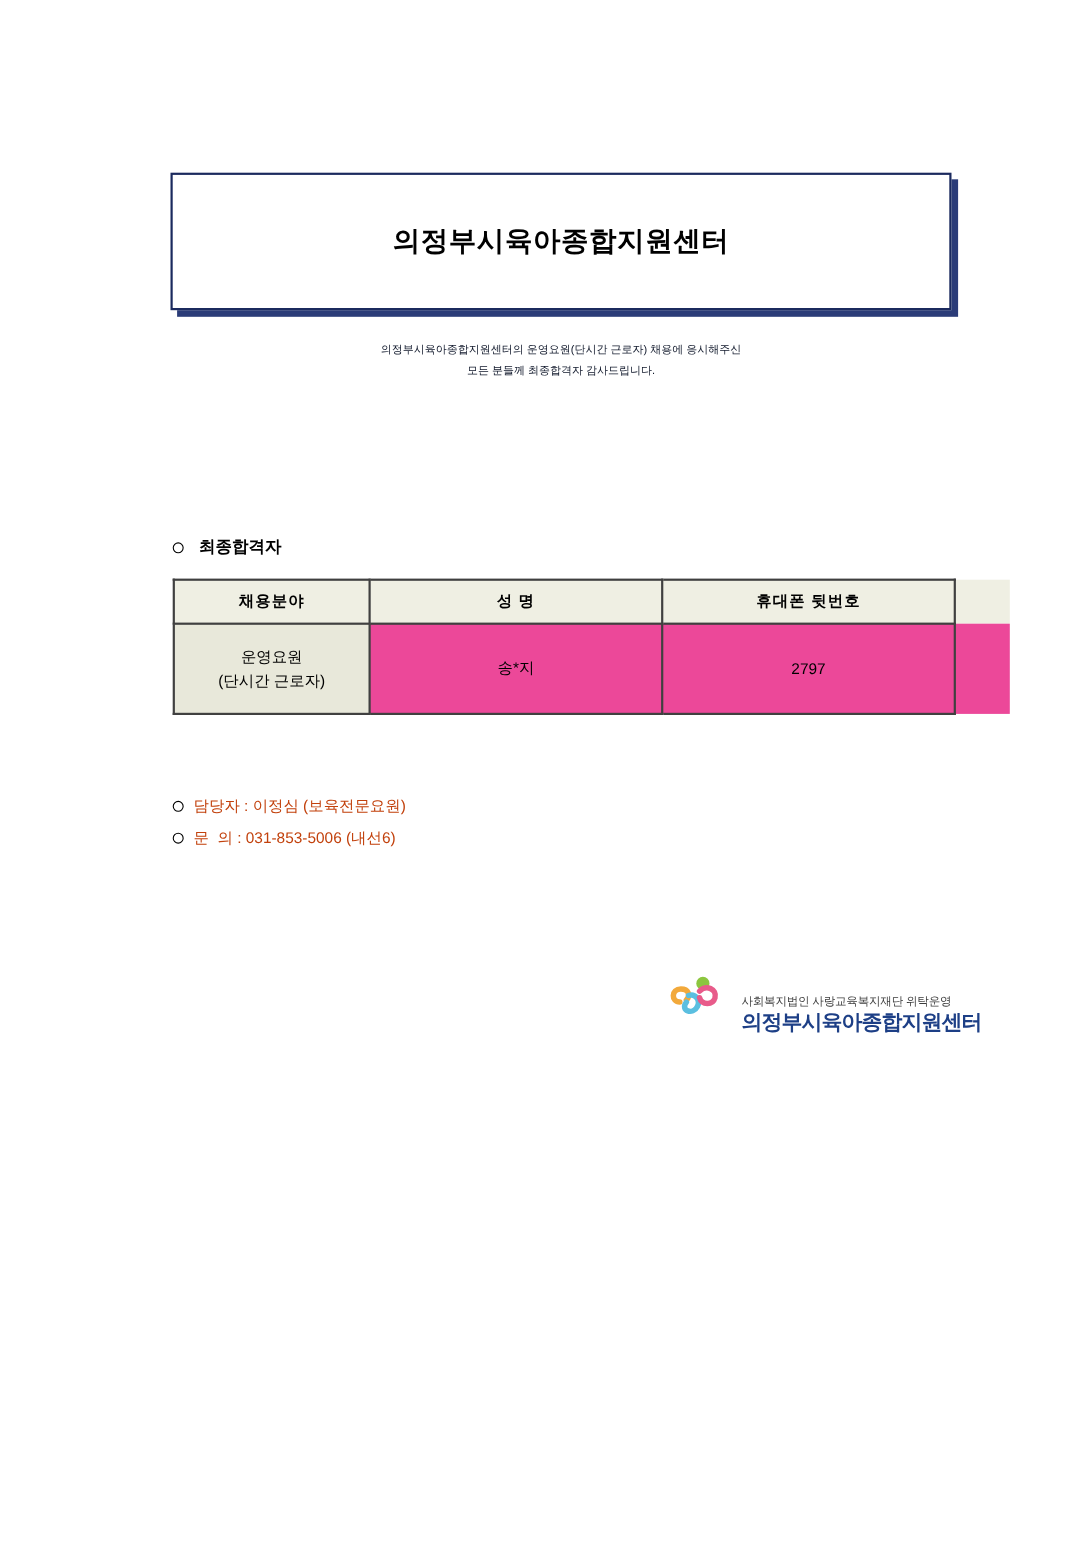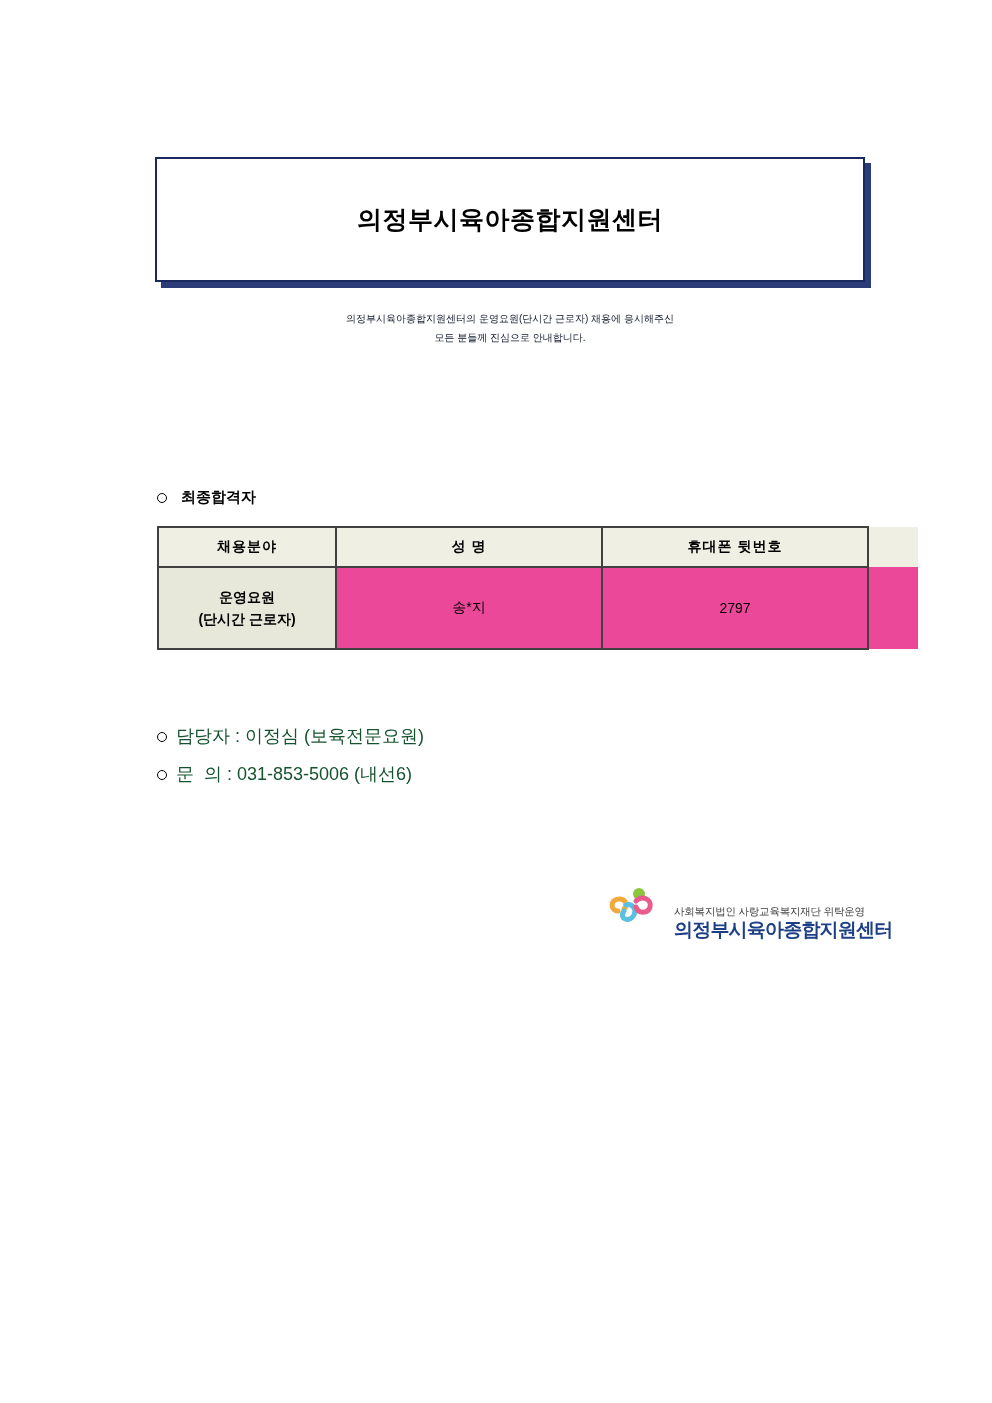--- a/index.html
+++ b/index.html
@@ -104,36 +104,36 @@
     font-weight: bold;
     height: 36px;
     letter-spacing: 1px;
   }
   .result-table td {
     height: 78px;
     background: #ec4899;
   }
   .result-table td.field-cell {
     background: #e8e8da;
-    font-weight: bold;
+    font-weight: normal;
     line-height: 1.6;
   }
   .col-field { width: 178px; }
   .col-name  { width: 266px; }
   .col-phone { width: 266px; }
   .col-pad   { width: 50px; border-top: none !important; border-right: none !important; border-bottom: none !important; }
 
   
   .contact {
     position: absolute;
     left: 141px;
     top: 718px;
-    font-size: 18px;
+    font-size: 14px;
     line-height: 2.1;
-    color: #14532d;
+    color: #c2410c;
   }
   .contact-row {
     display: flex;
     align-items: center;
     gap: 9px;
     white-space: pre;
   }
 
   
   .logo {
@@ -177,21 +177,21 @@
 <body>
 
 <div class="page">
 
   <div class="title-box">
     <div class="title-line">의정부시육아종합지원센터</div>
   </div>
 
   <div class="intro">
     <div>의정부시육아종합지원센터의 운영요원(단시간 근로자) 채용에 응시해주신</div>
-    <div>모든 분들께 진심으로 안내합니다.</div>
+    <div>모든 분들께 최종합격자 감사드립니다.</div>
   </div>
 
   <div class="section-heading">
     <span class="bullet-circle"></span>
     <span>최종합격자</span>
   </div>
 
   <table class="result-table">
     <colgroup>
       <col class="col-field">

